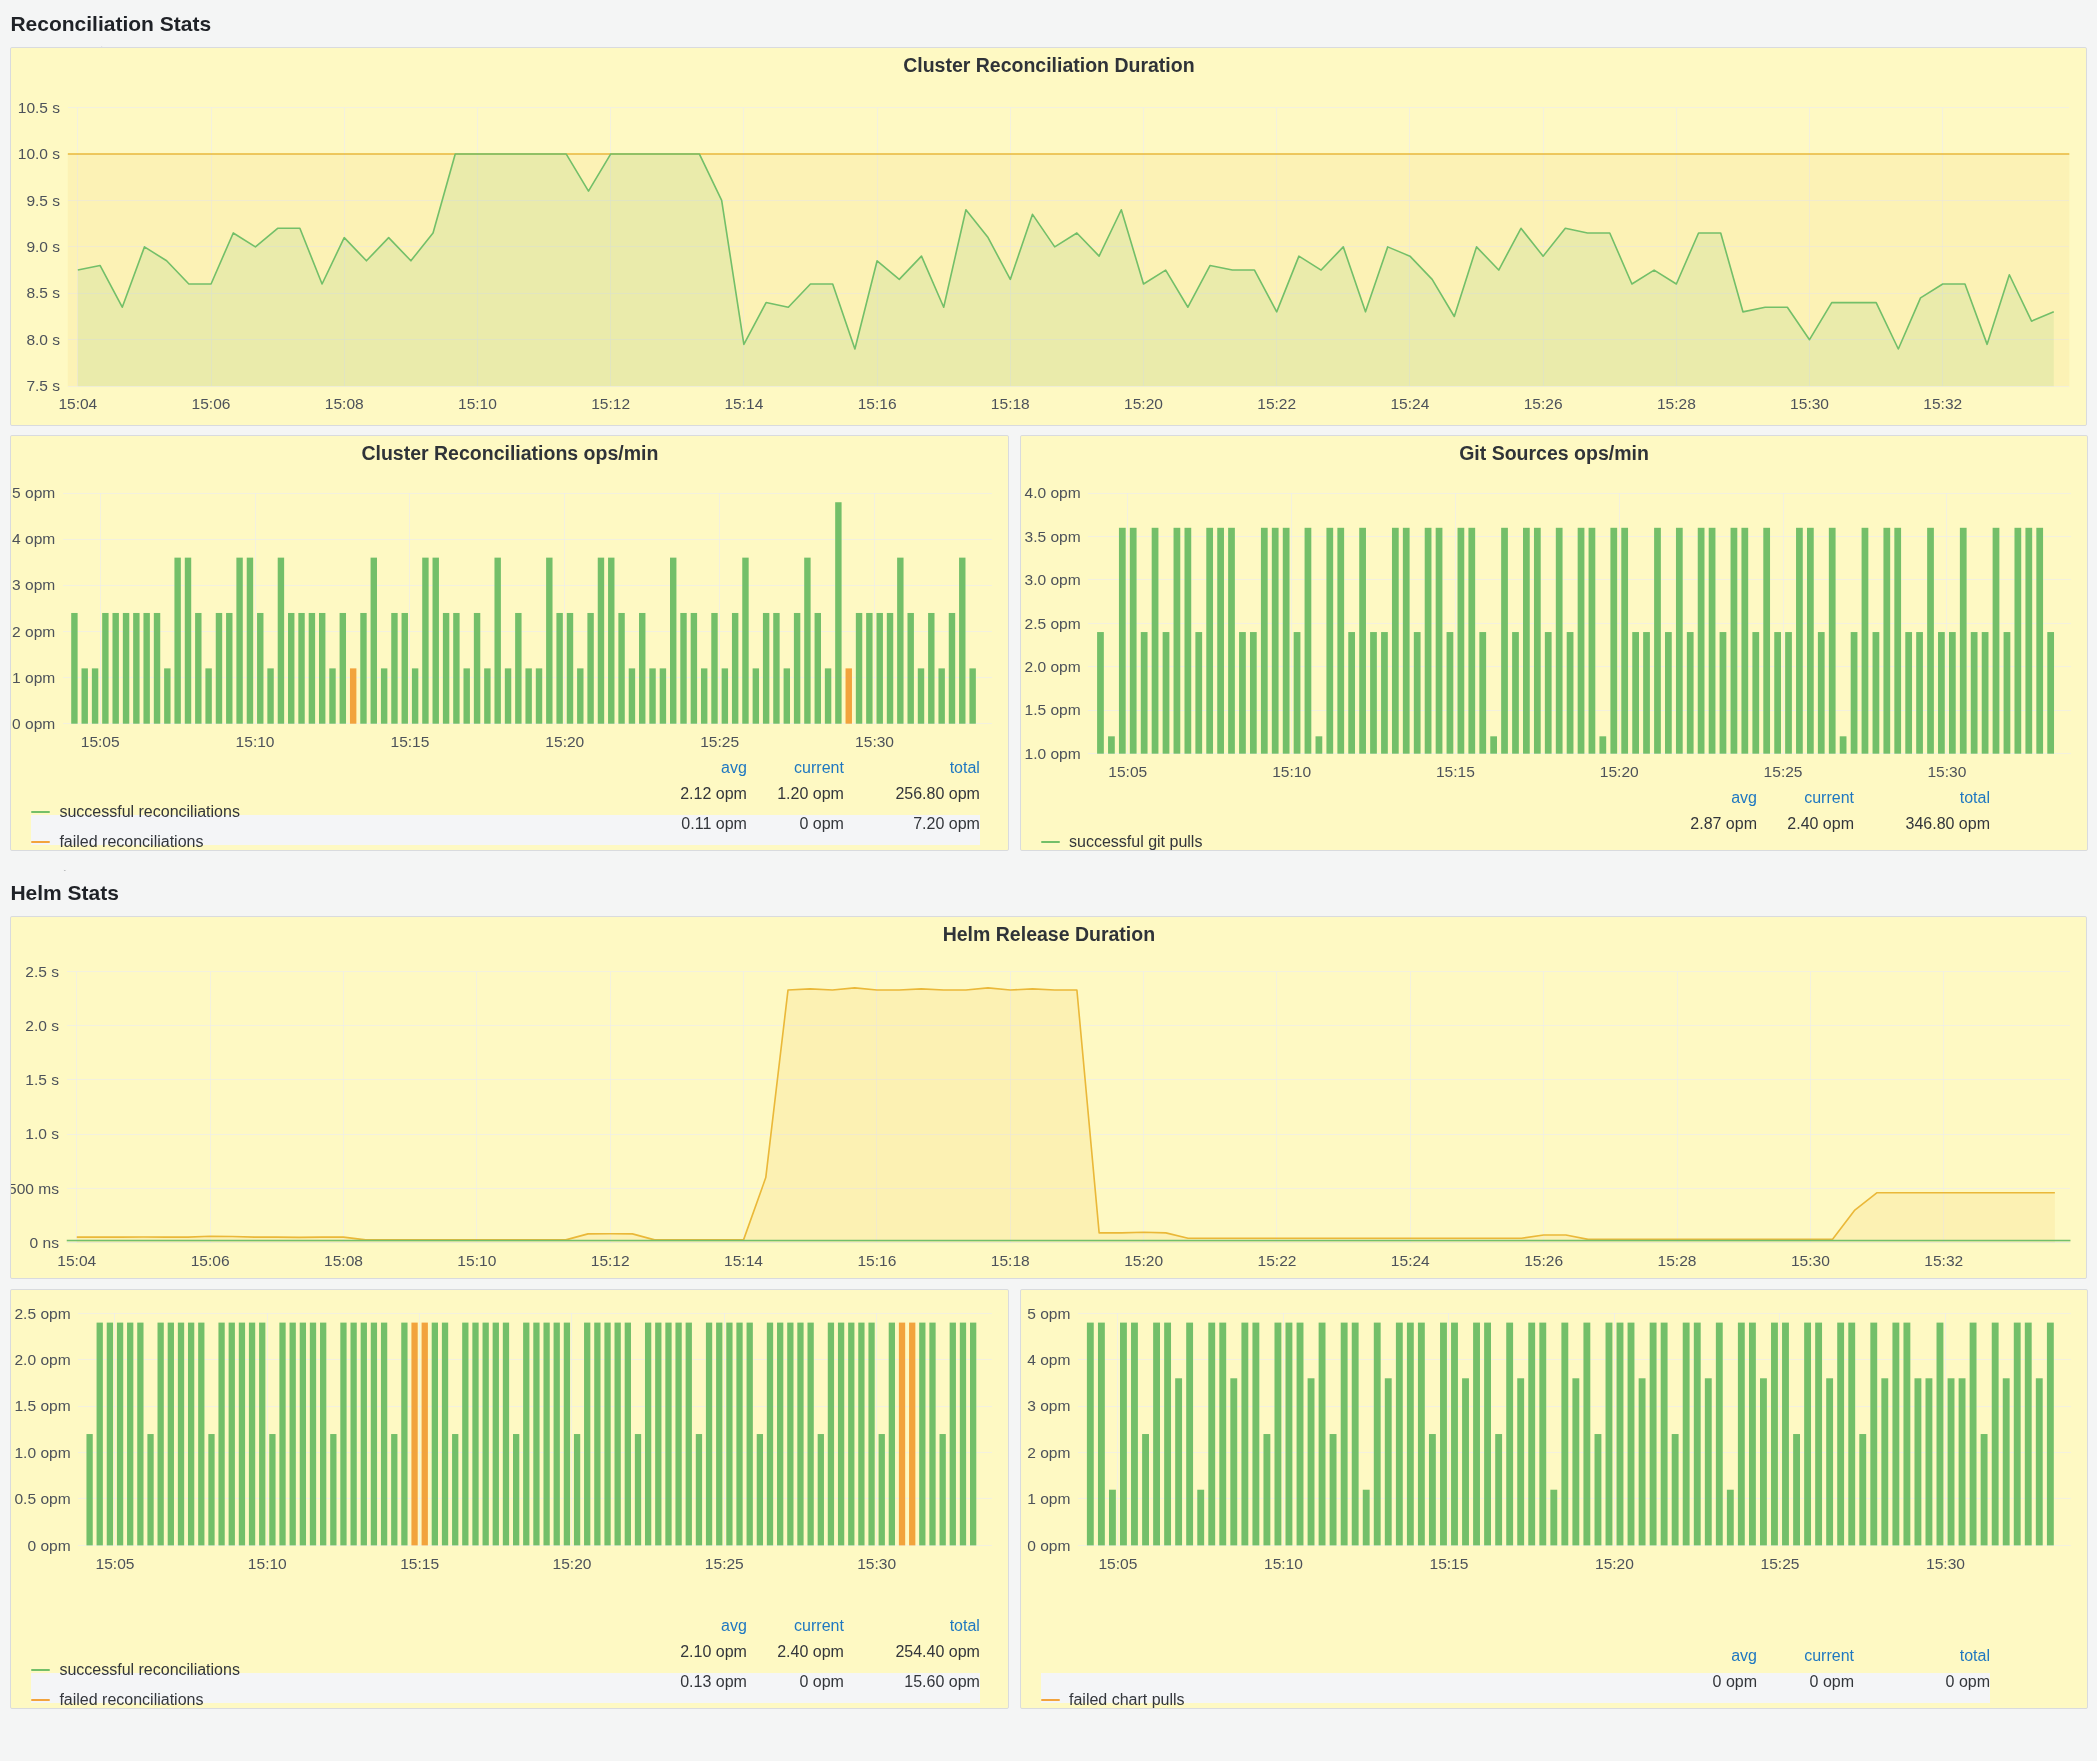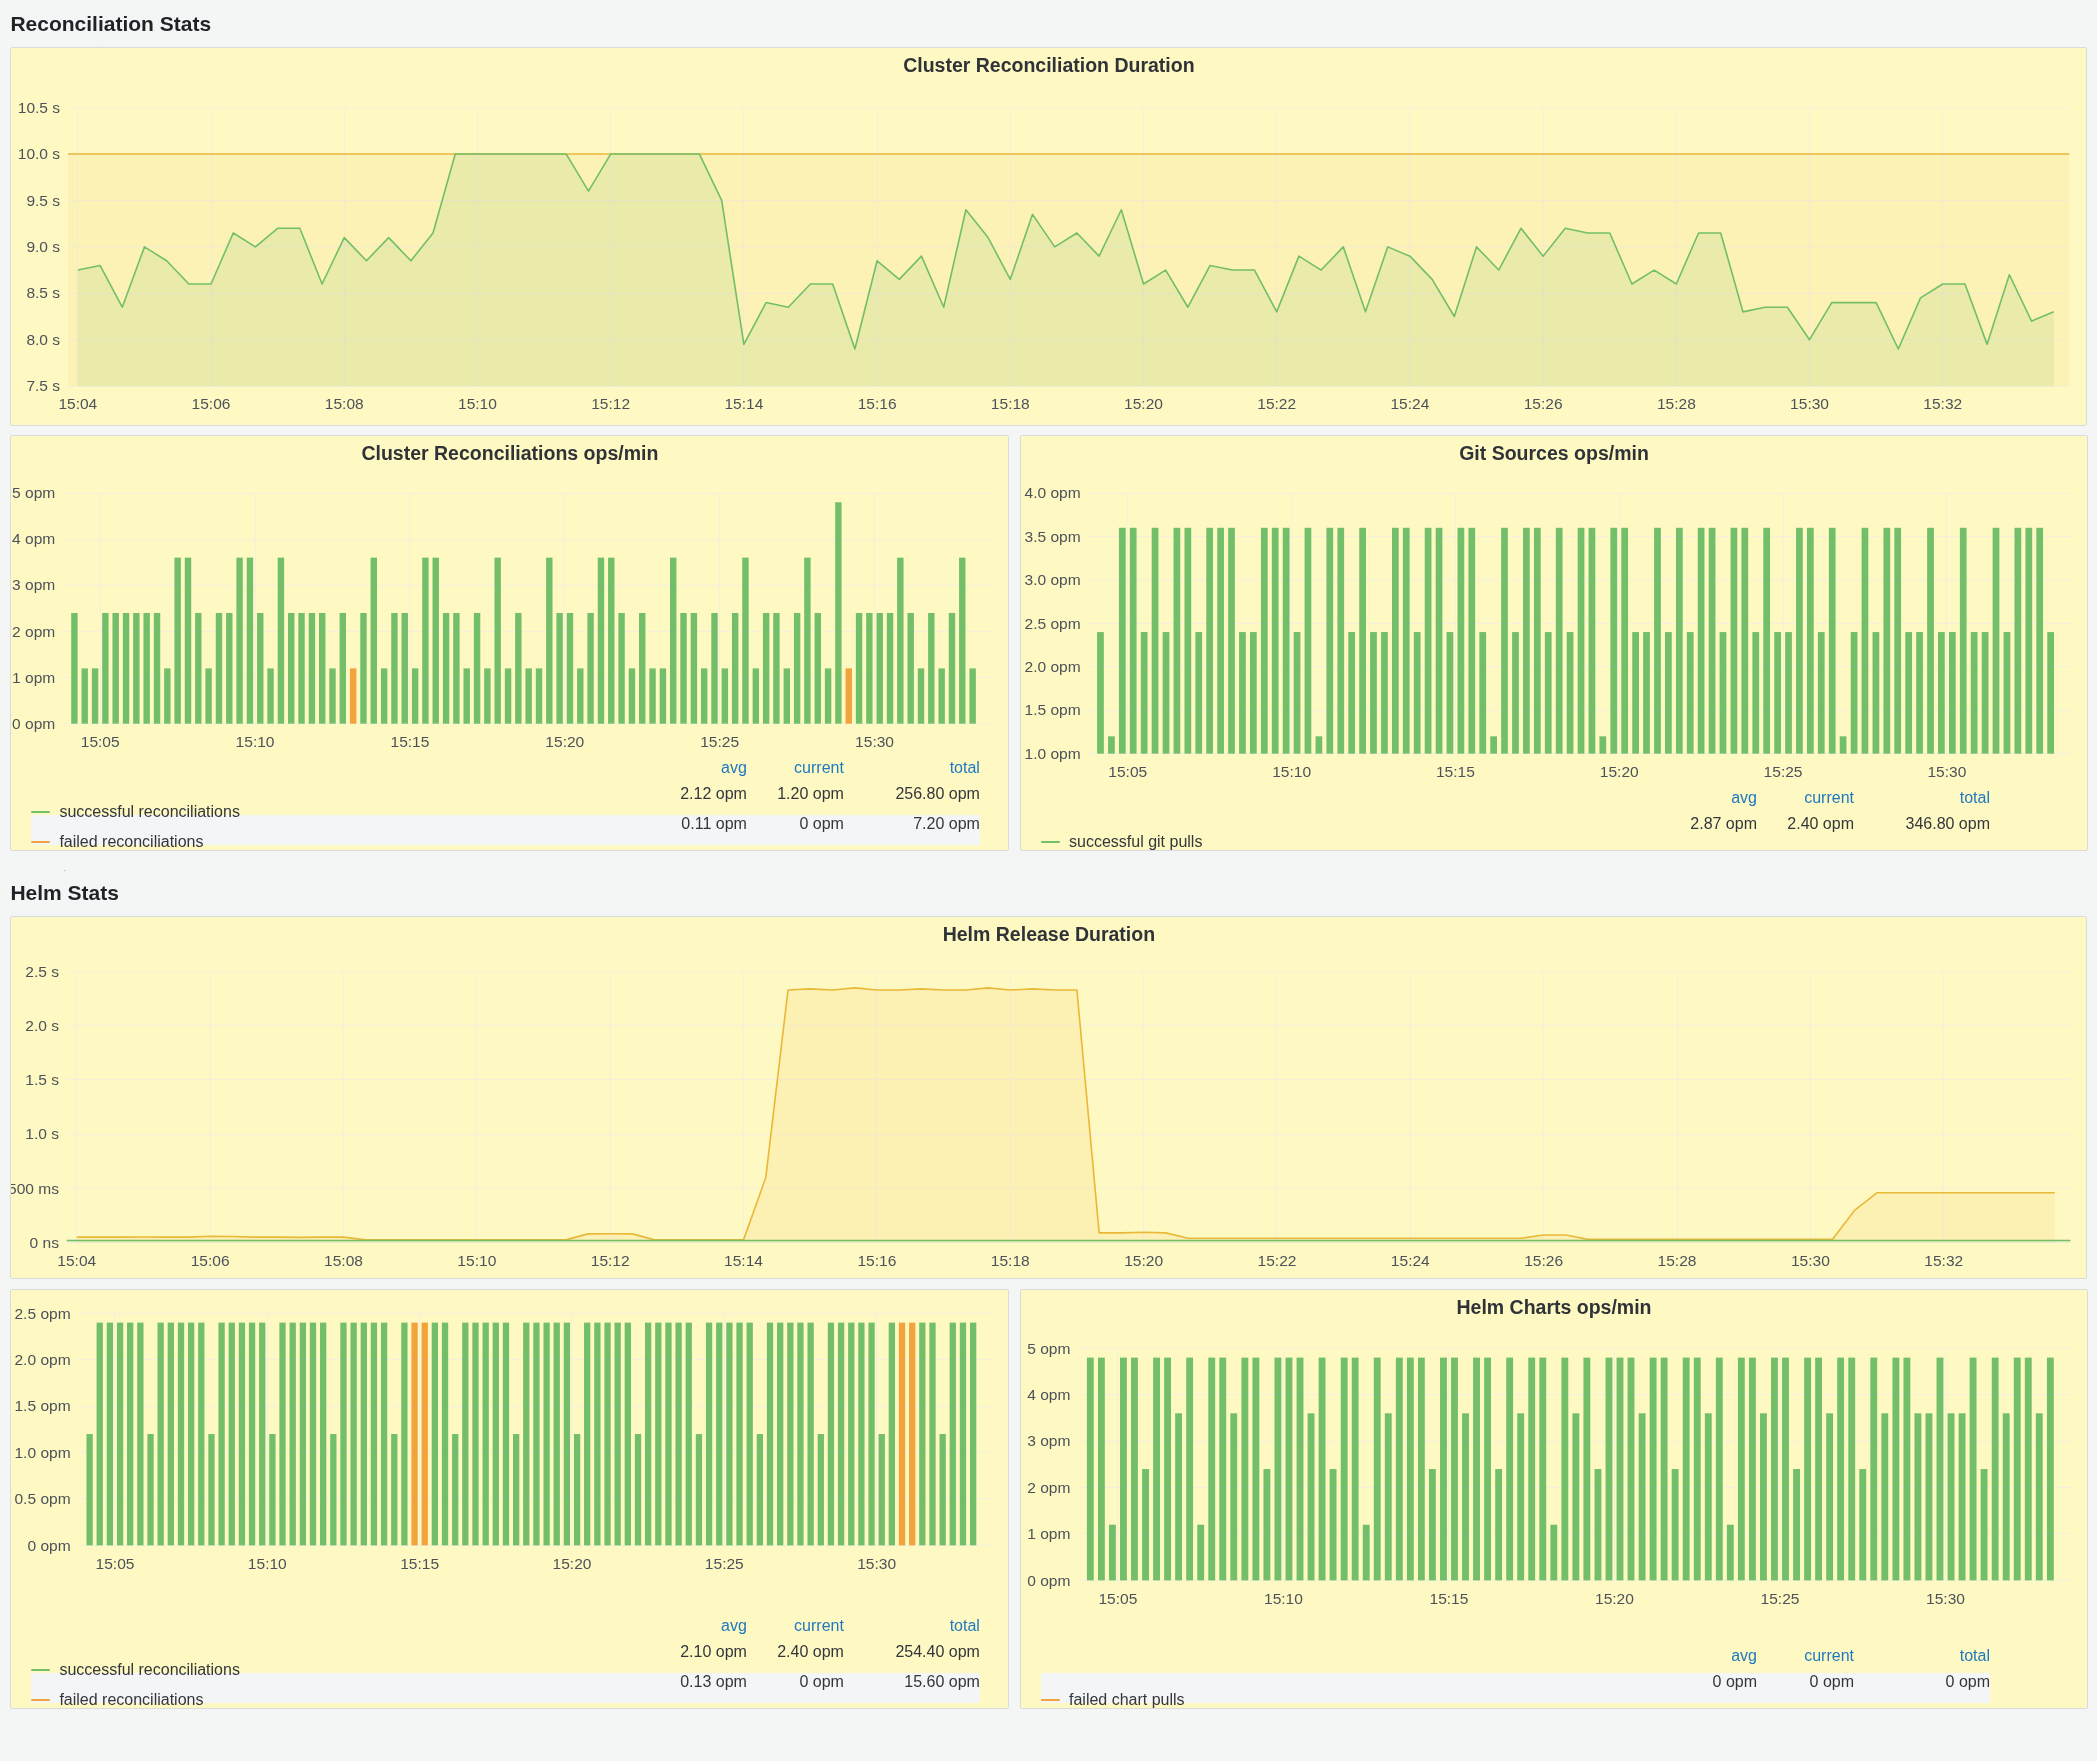--- a/index.html
+++ b/index.html
@@ -609,21 +609,20 @@
             <span>failed reconciliations</span>
           </span>
           <span class="val v1">0.13 opm</span>
           <span class="val v2">0 opm</span>
           <span class="val v3">15.60 opm</span>
         </div>
       </div>
   </div>
 
   <div class="panel" id="p6">
-    <div class="panel-title">Helm Charts ops/min</div>
     <div class="chart">
         <svg width="1066" height="293" viewBox="0 0 1644 452">
           <line x1="88" y1="36" x2="1620" y2="36" stroke="#ececec" stroke-width="1" shape-rendering="crispEdges"></line>
           <text x="76" y="44" text-anchor="end" font-size="24" fill="#4d525a" font-family="Liberation Sans, sans-serif">5 opm</text>
           <line x1="88" y1="107.60000000000001" x2="1620" y2="107.60000000000001" stroke="#ececec" stroke-width="1" shape-rendering="crispEdges"></line>
           <text x="76" y="115.60000000000001" text-anchor="end" font-size="24" fill="#4d525a" font-family="Liberation Sans, sans-serif">4 opm</text>
           <line x1="88" y1="179.20000000000002" x2="1620" y2="179.20000000000002" stroke="#ececec" stroke-width="1" shape-rendering="crispEdges"></line>
           <text x="76" y="187.20000000000002" text-anchor="end" font-size="24" fill="#4d525a" font-family="Liberation Sans, sans-serif">3 opm</text>
           <line x1="88" y1="250.79999999999998" x2="1620" y2="250.79999999999998" stroke="#ececec" stroke-width="1" shape-rendering="crispEdges"></line>
           <text x="76" y="258.79999999999995" text-anchor="end" font-size="24" fill="#4d525a" font-family="Liberation Sans, sans-serif">2 opm</text>

